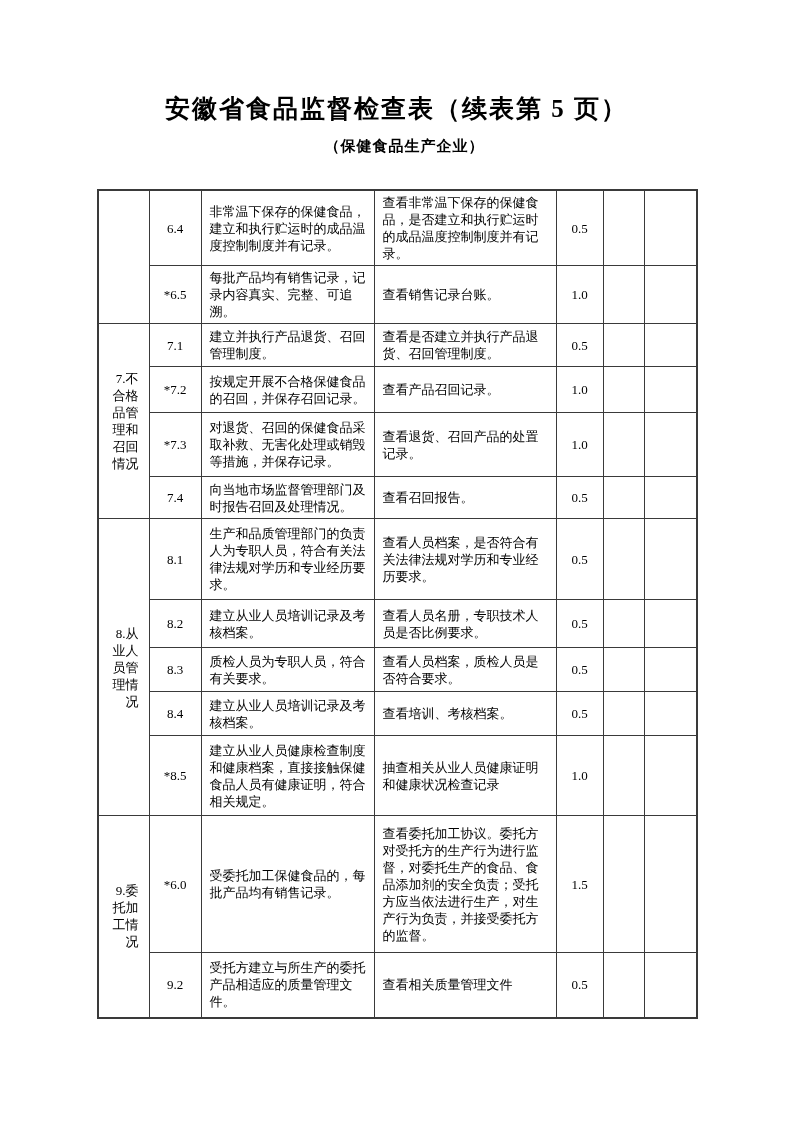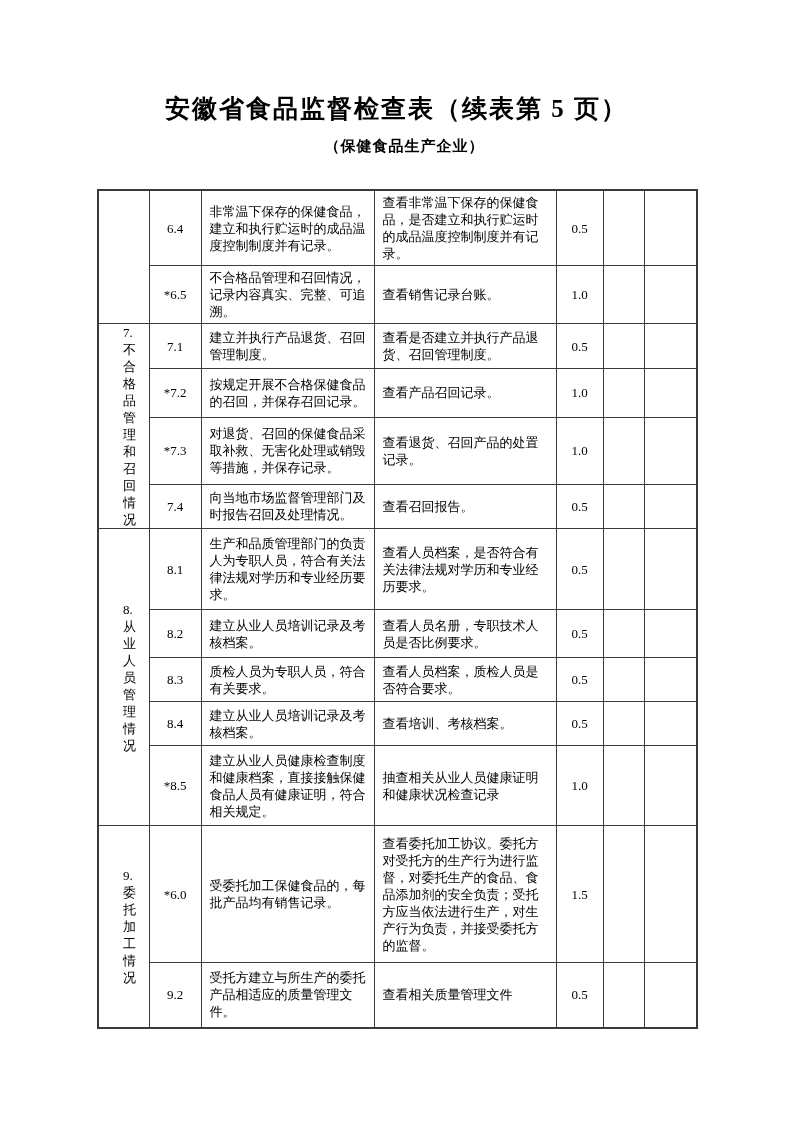--- a/index.html
+++ b/index.html
@@ -45,22 +45,22 @@
   }
   table.check-table td {
     border: 1.5px solid #3a3a3a;
     vertical-align: middle;
     font-size: 13px;
     line-height: 17px;
     overflow: hidden;
     word-break: break-all;
   }
   td.group {
-    text-align: left;
-    padding: 0 10px 0 24px;
+    text-align: right;
+    padding: 0 10px 0 12px;
     line-height: 19px;
   }
   td.no, td.score {
     text-align: center;
     padding: 0 10px;
     white-space: nowrap;
   }
   td.item, td.method {
     text-align: left;
     padding: 3px 6px 3px 8px;
@@ -103,21 +103,21 @@
         <td class="group" rowspan="2"></td>
         <td class="no">6.4</td>
         <td class="item">非常温下保存的保健食品，建立和执行贮运时的成品温度控制制度并有记录。</td>
         <td class="method">查看非常温下保存的保健食品，是否建立和执行贮运时的成品温度控制制度并有记录。</td>
         <td class="score">0.5</td>
         <td class="blank"></td>
         <td class="blank"></td>
       </tr>
       <tr class="r2">
         <td class="no">*6.5</td>
-        <td class="item">不合格品管理和召回情况，记录内容真实、完整、可追溯。</td>
+        <td class="item">每批产品均有销售记录，记录内容真实、完整、可追溯。</td>
         <td class="method">查看销售记录台账。</td>
         <td class="score">1.0</td>
         <td class="blank"></td>
         <td class="blank"></td>
       </tr>
       <tr class="r3">
         <td class="group" rowspan="4">7.不合格品管理和召回情况</td>
         <td class="no">7.1</td>
         <td class="item">建立并执行产品退货、召回管理制度。</td>
         <td class="method">查看是否建立并执行产品退货、召回管理制度。</td>

